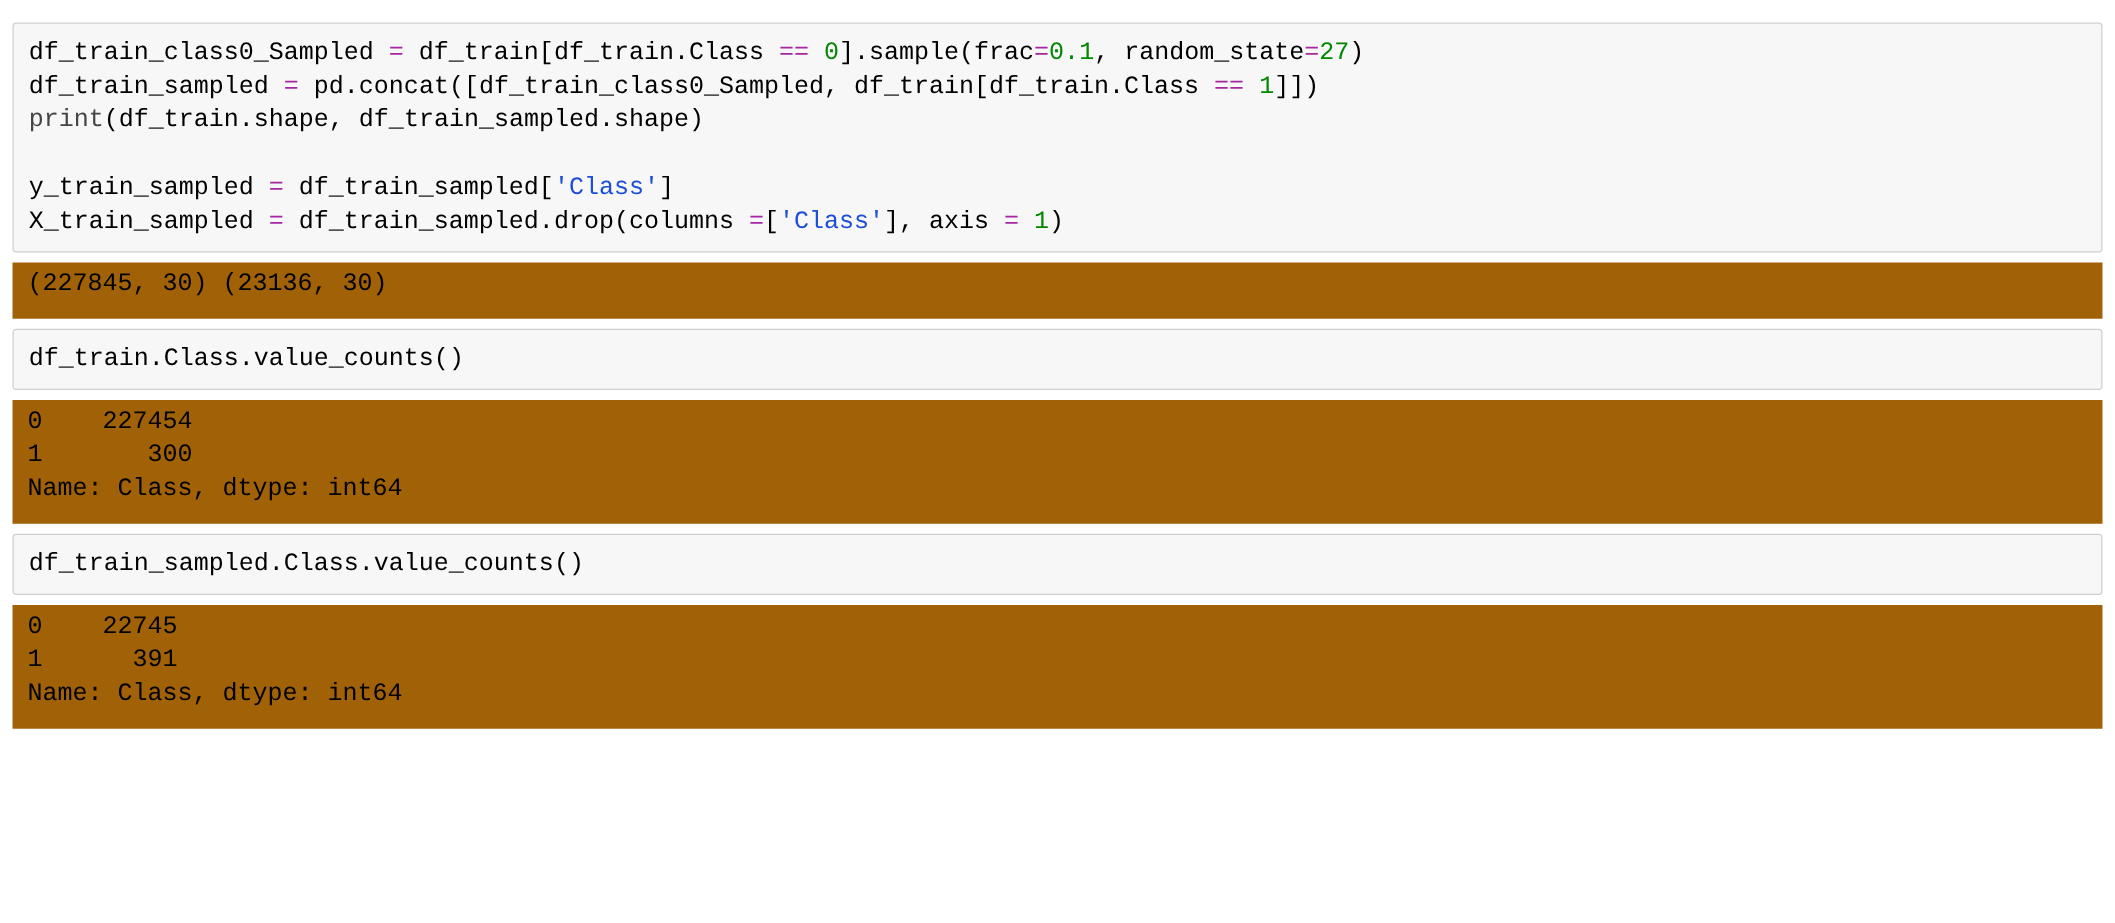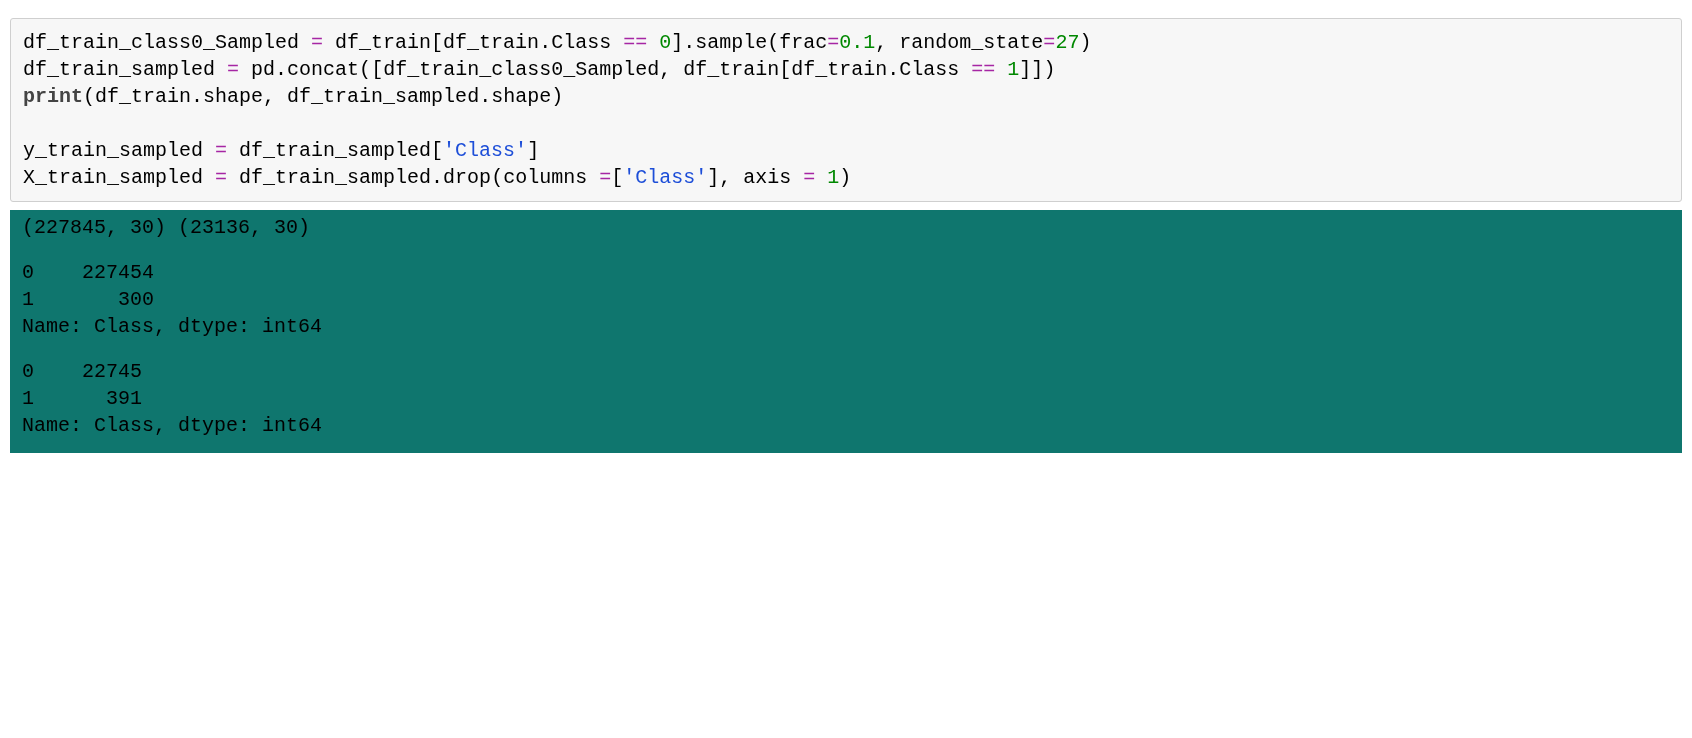--- a/index.html
+++ b/index.html
@@ -14,41 +14,43 @@
   .cell-input {
     background: #f7f7f7;
     border: 1px solid #cfcfcf;
     border-radius: 3px;
     padding: 10px 12px;
     margin: 8px 0 8px 0;
     white-space: pre;
     overflow-x: auto;
   }
   .cell-output {
-    background: #0f766e;
+    background: #a16207;
     padding: 4px 12px 14px 12px;
     white-space: pre;
     overflow-x: auto;
   }
   .tok-op   { color: #a626a4; } 
   .tok-num  { color: #008800; } 
   .tok-str  { color: #1d4ed8; } 
-  .tok-call { color: #444444; font-weight: bold; } 
+  .tok-call { color: #444444; } 
   .tok-punct{ color: #000000; }
 </style>
 </head>
 <body>
 
 <div id="notebook">
     <div class="cell-input"><span>df_train_class0_Sampled </span><span class="tok-op">=</span><span> df_train</span><span class="tok-punct">[</span><span>df_train</span><span class="tok-punct">.</span><span>Class </span><span class="tok-op">==</span><span> </span><span class="tok-num">0</span><span class="tok-punct">]</span><span class="tok-punct">.</span><span>sample</span><span class="tok-punct">(</span><span>frac</span><span class="tok-op">=</span><span class="tok-num">0.1</span><span class="tok-punct">,</span><span> random_state</span><span class="tok-op">=</span><span class="tok-num">27</span><span class="tok-punct">)</span><span>
 </span><span>df_train_sampled </span><span class="tok-op">=</span><span> pd</span><span class="tok-punct">.</span><span>concat</span><span class="tok-punct">(</span><span class="tok-punct">[</span><span>df_train_class0_Sampled</span><span class="tok-punct">,</span><span> df_train</span><span class="tok-punct">[</span><span>df_train</span><span class="tok-punct">.</span><span>Class </span><span class="tok-op">==</span><span> </span><span class="tok-num">1</span><span class="tok-punct">]</span><span class="tok-punct">]</span><span class="tok-punct">)</span><span>
 </span><span class="tok-call">print</span><span class="tok-punct">(</span><span>df_train</span><span class="tok-punct">.</span><span>shape</span><span class="tok-punct">,</span><span> df_train_sampled</span><span class="tok-punct">.</span><span>shape</span><span class="tok-punct">)</span><span>
 </span><span>
 </span><span>y_train_sampled </span><span class="tok-op">=</span><span> df_train_sampled</span><span class="tok-punct">[</span><span class="tok-str">'Class'</span><span class="tok-punct">]</span><span>
 </span><span>X_train_sampled </span><span class="tok-op">=</span><span> df_train_sampled</span><span class="tok-punct">.</span><span>drop</span><span class="tok-punct">(</span><span>columns </span><span class="tok-op">=</span><span class="tok-punct">[</span><span class="tok-str">'Class'</span><span class="tok-punct">]</span><span class="tok-punct">,</span><span> axis </span><span class="tok-op">=</span><span> </span><span class="tok-num">1</span><span class="tok-punct">)</span></div>
     <div class="cell-output">(227845, 30) (23136, 30)</div>
+    <div class="cell-input"><span>df_train</span><span class="tok-punct">.</span><span>Class</span><span class="tok-punct">.</span><span>value_counts</span><span class="tok-punct">(</span><span class="tok-punct">)</span></div>
     <div class="cell-output">0    227454
 1       300
 Name: Class, dtype: int64</div>
+    <div class="cell-input"><span>df_train_sampled</span><span class="tok-punct">.</span><span>Class</span><span class="tok-punct">.</span><span>value_counts</span><span class="tok-punct">(</span><span class="tok-punct">)</span></div>
     <div class="cell-output">0    22745
 1      391
 Name: Class, dtype: int64</div>
   </div>
 
 </body></html>

